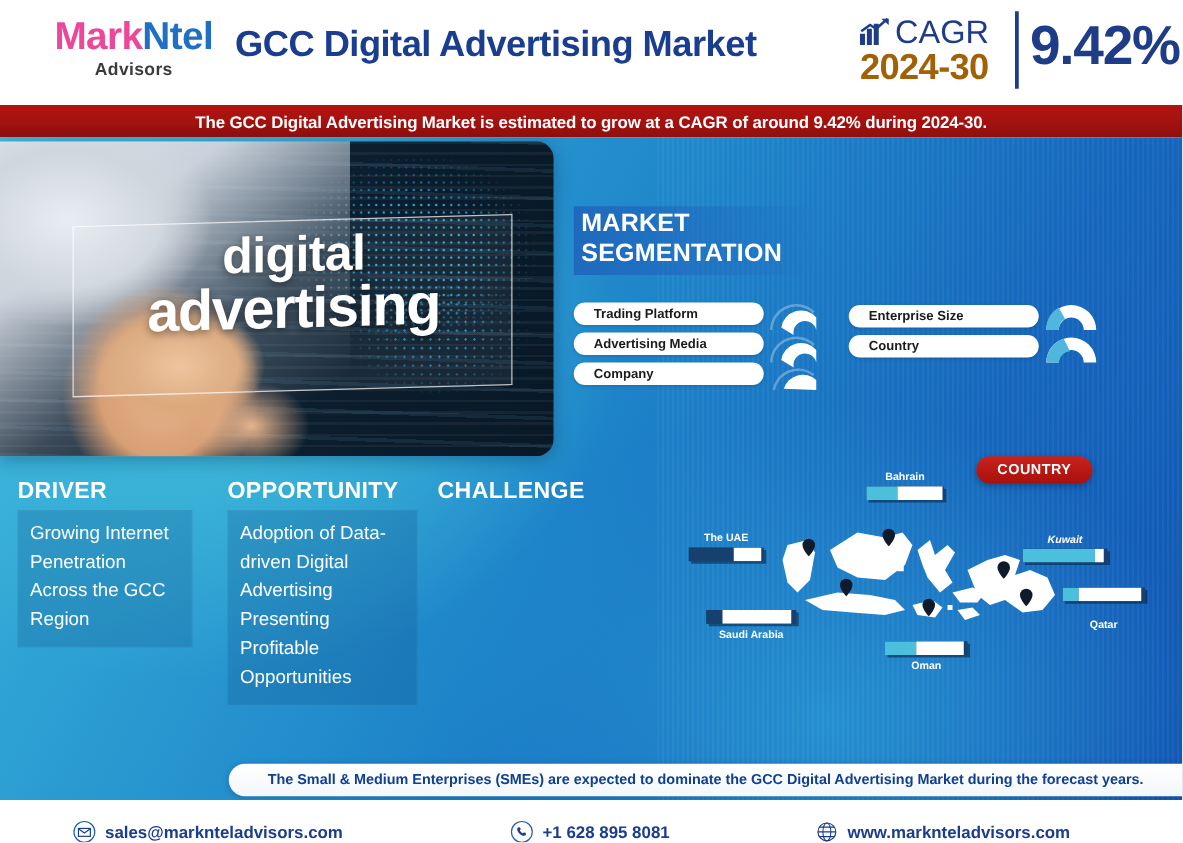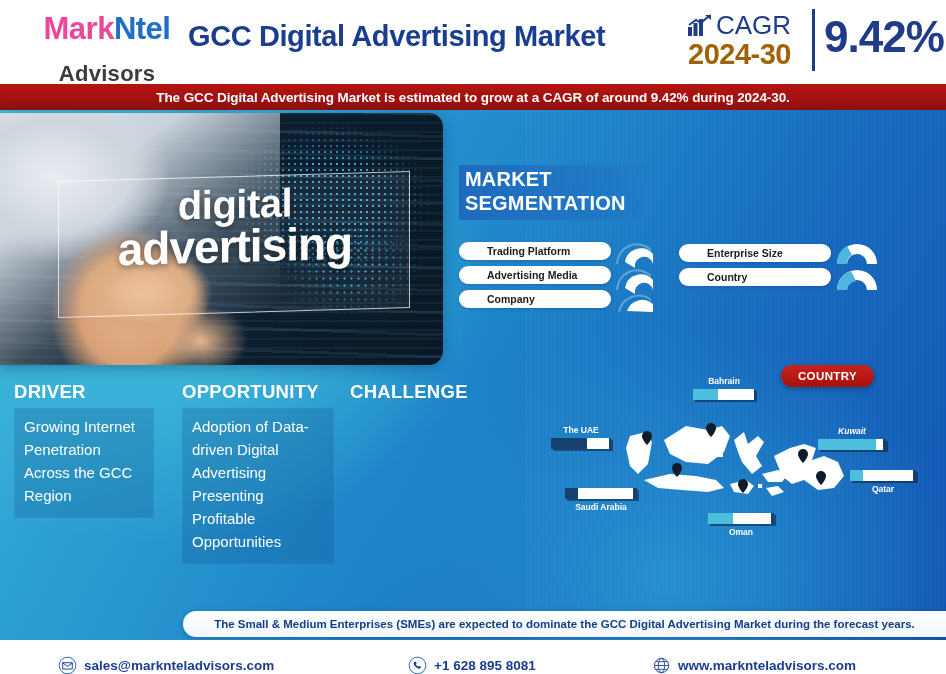--- a/index.html
+++ b/index.html
@@ -18,21 +18,21 @@
     position:absolute;left:22px;top:13px;width:170px;height:58px;
     text-align:center;line-height:1;
   }
   #logo .brand{
     font-size:31px;font-weight:bold;letter-spacing:-0.5px;
     font-family:"Liberation Sans", sans-serif;
   }
   #logo .mark{color:#ec4899;}
   #logo .ntel{color:#1f6fc4;}
   #logo .advisors{
-    display:block;margin-top:19px;font-size:22px;font-weight:bold;
+    display:block;margin-top:4px;font-size:14px;font-weight:bold;
     color:#3b3b3b;letter-spacing:0.3px;
   }
   #header-title{
     position:absolute;left:188px;top:20px;width:475px;
     font-size:29px;font-weight:bold;color:#1a3d8f;
     letter-spacing:-0.4px;white-space:nowrap;
   }
   #cagr-block{
     position:absolute;left:688px;top:8px;width:130px;height:66px;
     color:#1a3d8f;
@@ -145,21 +145,21 @@
     position:absolute;left:459px;top:165px;width:180px;
     padding:2px 6px 4px 6px;
     background:linear-gradient(90deg, rgba(30,95,185,.78) 0%, rgba(35,120,200,.25) 100%);
     color:#ffffff;font-size:20px;font-weight:bold;line-height:1.22;
     letter-spacing:.2px;
   }
   .seg-group{position:absolute;}
   .seg-pill{
     height:18px;border-radius:9px;background:#ffffff;
     display:flex;align-items:center;
-    padding-left:28px;margin-bottom:6px;
+    padding-left:16px;margin-bottom:6px;
     font-size:10.5px;font-weight:bold;color:#1b1b1b;
     box-shadow:0 1px 3px rgba(0,30,70,.22);
   }
   #seg-left{left:459px;top:242px;width:152px;}
   #seg-right{left:679px;top:244px;width:152px;}
   .arc-deco{position:absolute;}
 
   
   .doc-col{position:absolute;top:381px;}
   .doc-head{
@@ -384,21 +384,21 @@
       <div class="seg-a" style="width:85%;"></div>
         <div class="seg-b" style="left:85%;width:11%;"></div>
     </div>
   </div>
 
   <div class="cbar-wrap" style="left:850px;top:470px;width:66px;">
     <div class="cbar" style="width:66px;">
       <div class="seg-a" style="width:20%;"></div>
         <div class="seg-b" style="left:20%;width:76%;"></div>
     </div>
-    <div class="cbar-label" style="margin-top:3px;">Qatar</div>
+    <div class="cbar-label" style="margin-top:13px;">Qatar</div>
   </div>
 
   <div id="sme-banner">The Small &amp; Medium Enterprises (SMEs) are expected to dominate the GCC Digital Advertising Market during the forecast years.</div>
 
   <div id="footer">
 
     <div class="foot-item" id="foot-email">
       <svg class="ficon" viewBox="0 0 24 24">
         <circle cx="12" cy="12" r="10.5" fill="none" stroke="#1a5fb4" stroke-width="1.2"></circle>
         <rect x="6" y="8.5" width="12" height="8" fill="none" stroke="#1a3d8f" stroke-width="1.2"></rect>

